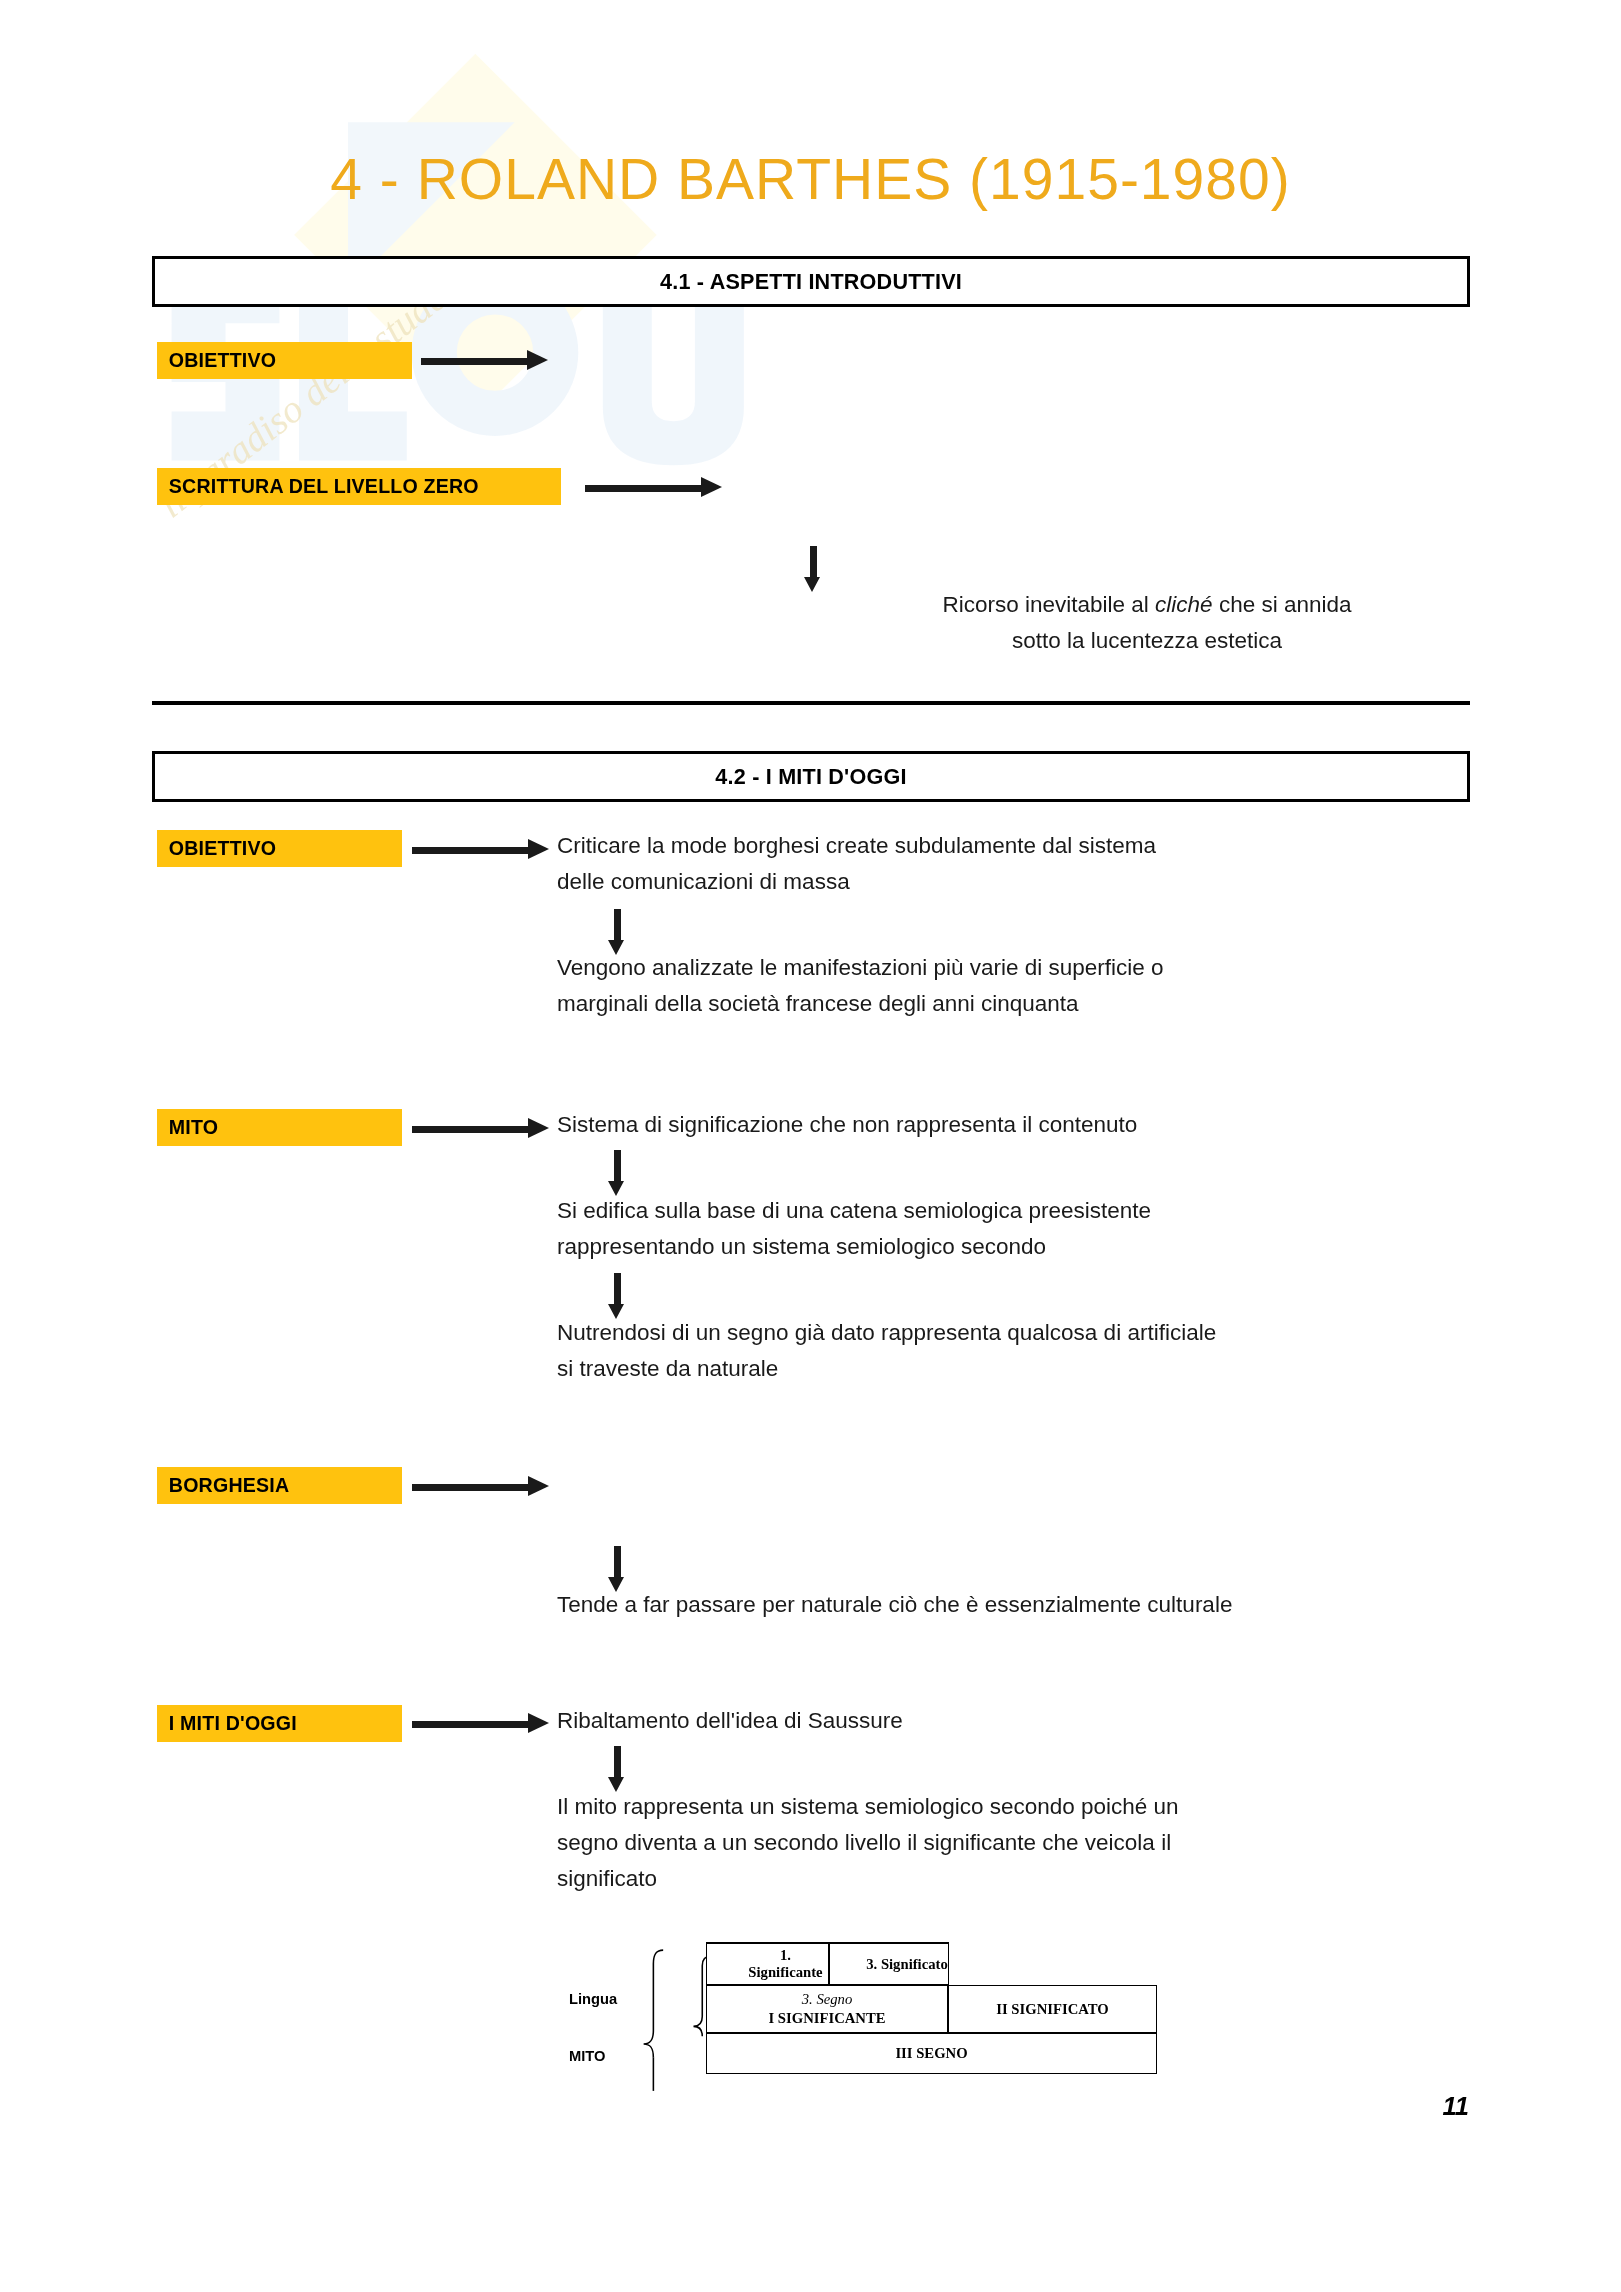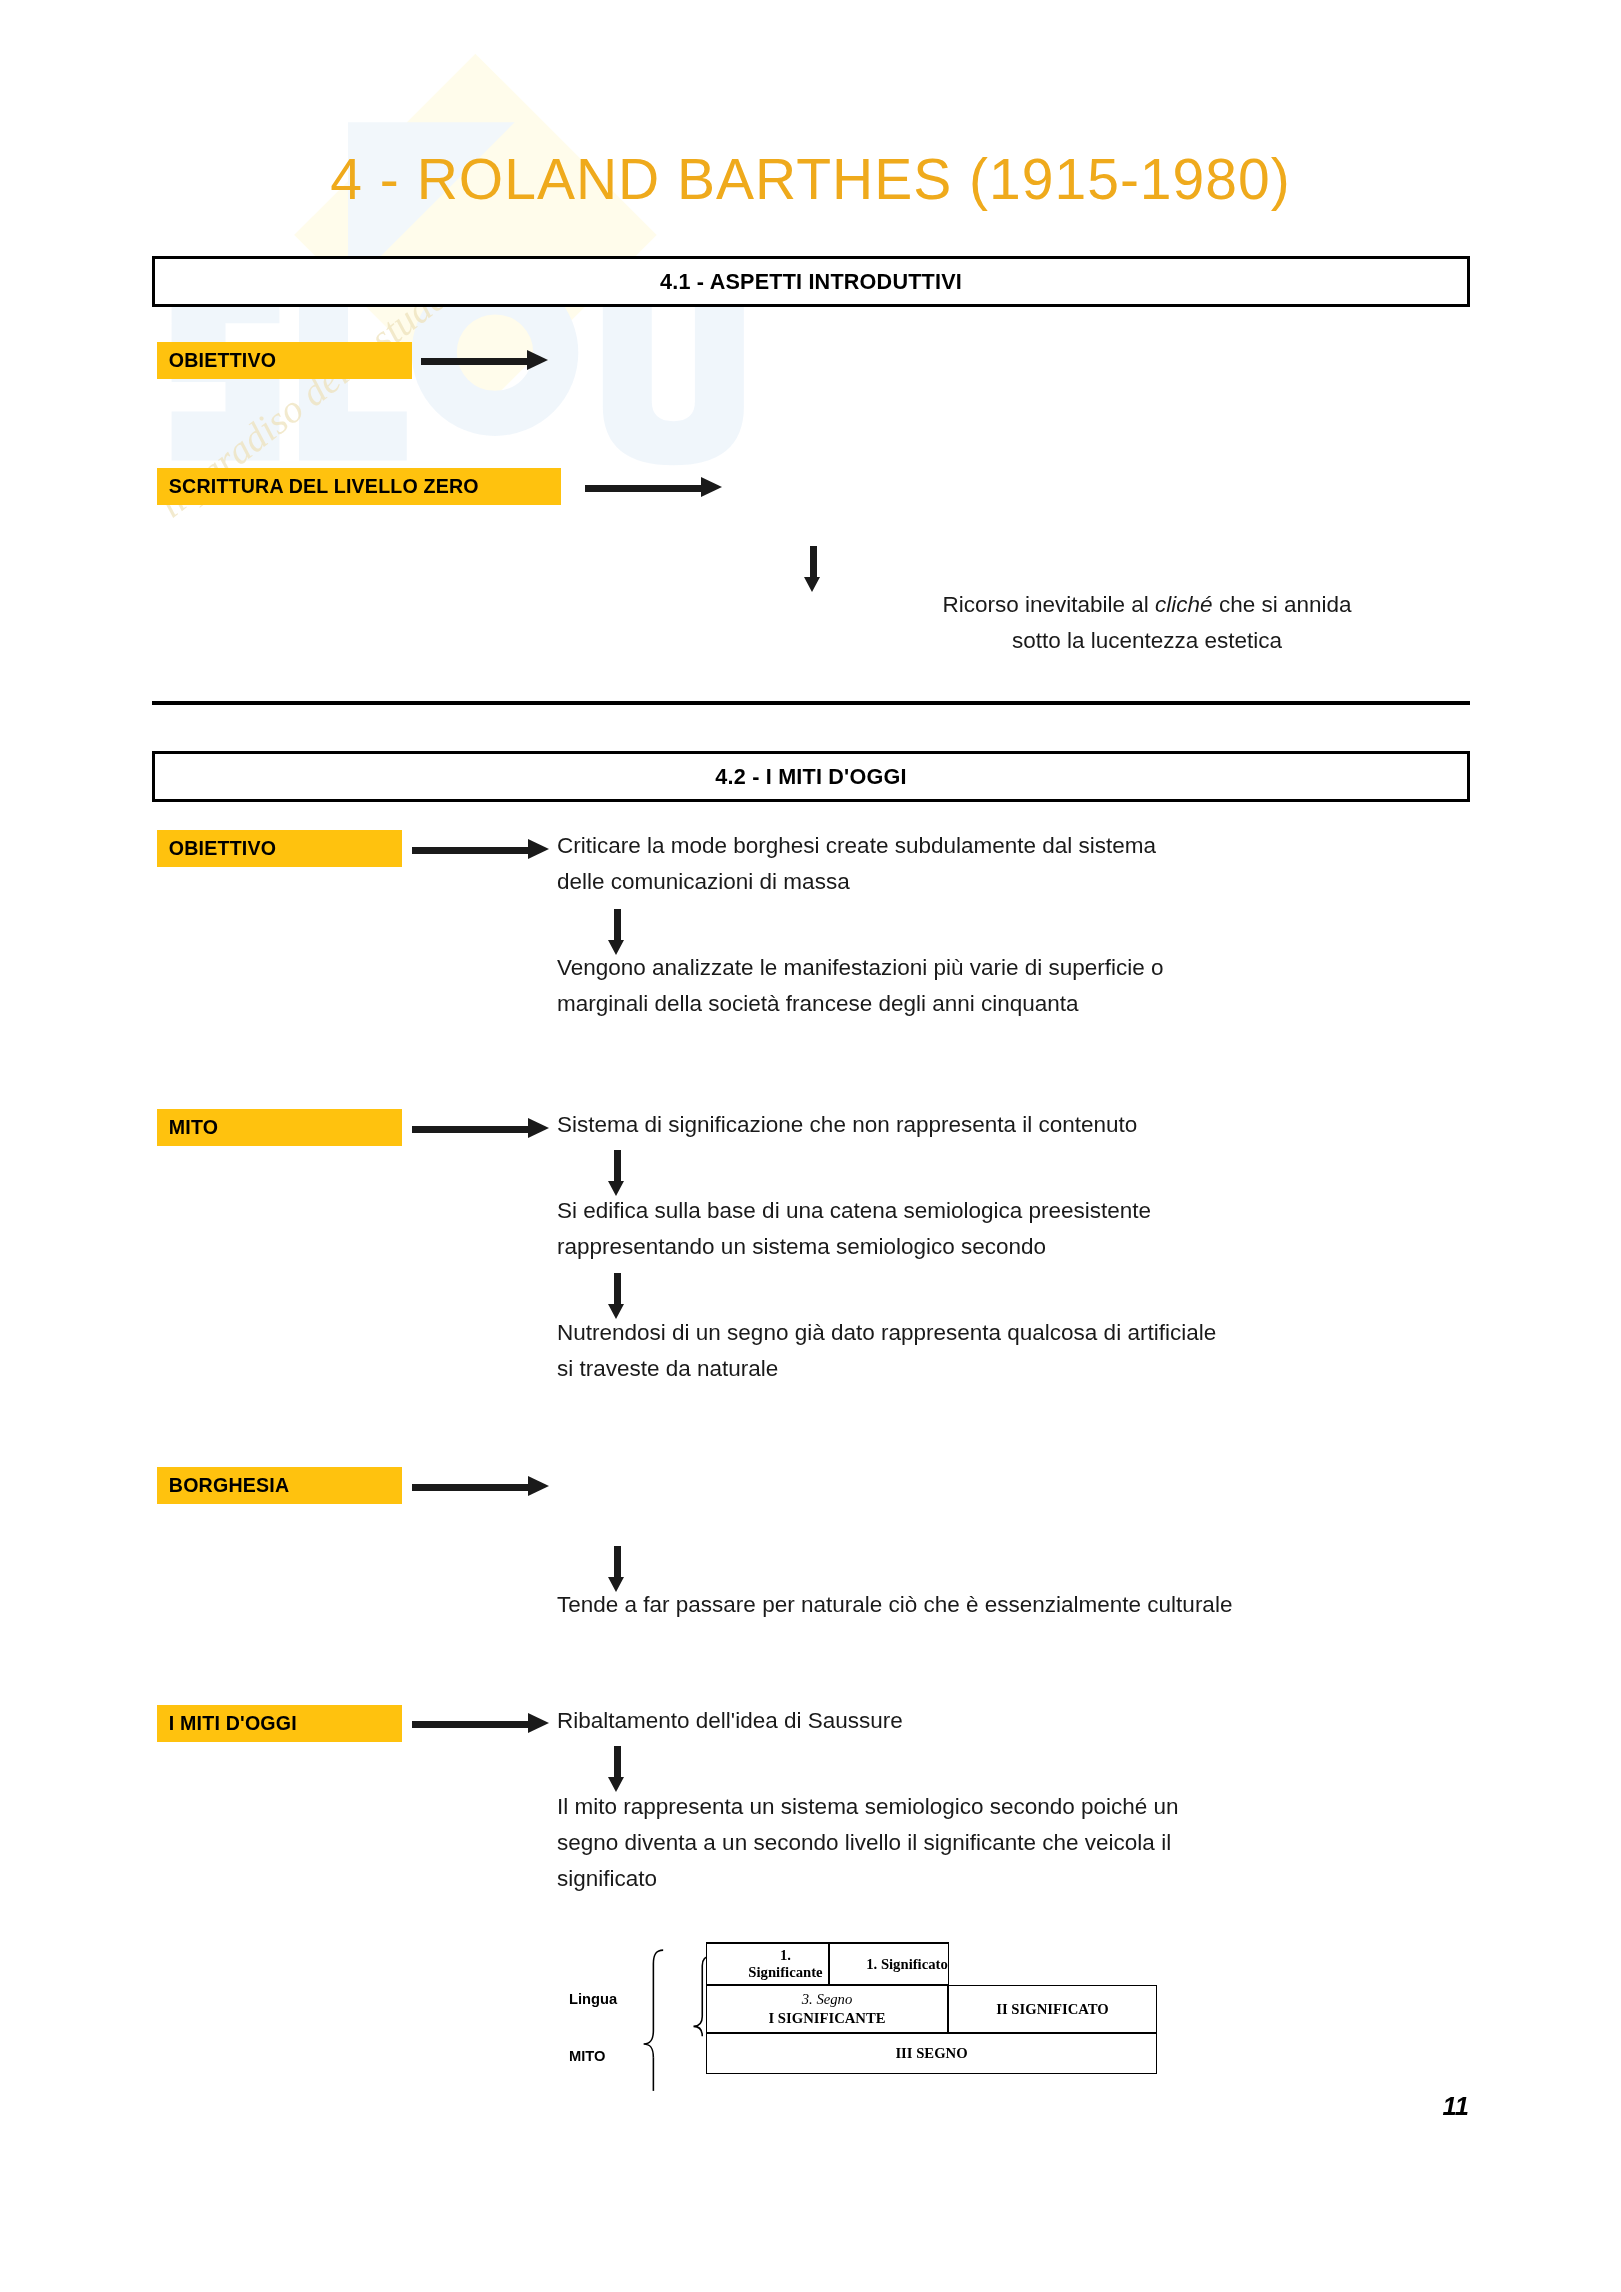--- a/index.html
+++ b/index.html
@@ -200,21 +200,21 @@
       <path d="M36 118 C36 108 33 104 26 104 C33 104 36 100 36 90 L36 22 C36 12 39 8 46 8" fill="none" stroke="#000" stroke-width="1.6" transform="translate(-8,0) scale(1,1)"></path>
 
       <path d="M78 96 C78 89 75 86 69 86 C75 86 78 83 78 76 L78 24 C78 17 81 14 87 14" fill="none" stroke="#000" stroke-width="1.6"></path>
 
       <path d="M28 118 L28 152" fill="none" stroke="#000" stroke-width="1.6"></path>
       <path d="M28 104 L28 60" fill="none" stroke="#000" stroke-width="0"></path>
     </svg>
 
     <div class="tbl">
       <div class="cell c-small topthick" style="left:0;top:0;width:123px;height:43px;">1. Significante</div>
-      <div class="cell c-small topthick" style="left:123px;top:0;width:120px;height:43px;">1. Significato</div>
+      <div class="cell c-small topthick" style="left:123px;top:0;width:120px;height:43px;">3. Significato</div>
 
       <div class="cell c-two-line" style="left:0;top:43px;width:242px;height:48px;">
         <span class="l1">3. Segno</span>
         <span class="l2">I SIGNIFICANTE</span>
       </div>
       <div class="cell c-roman" style="left:242px;top:43px;width:209px;height:48px;">II SIGNIFICATO</div>
 
       <div class="cell c-roman" style="left:0;top:91px;width:451px;height:41px;">III SEGNO</div>
     </div>
   </div>

